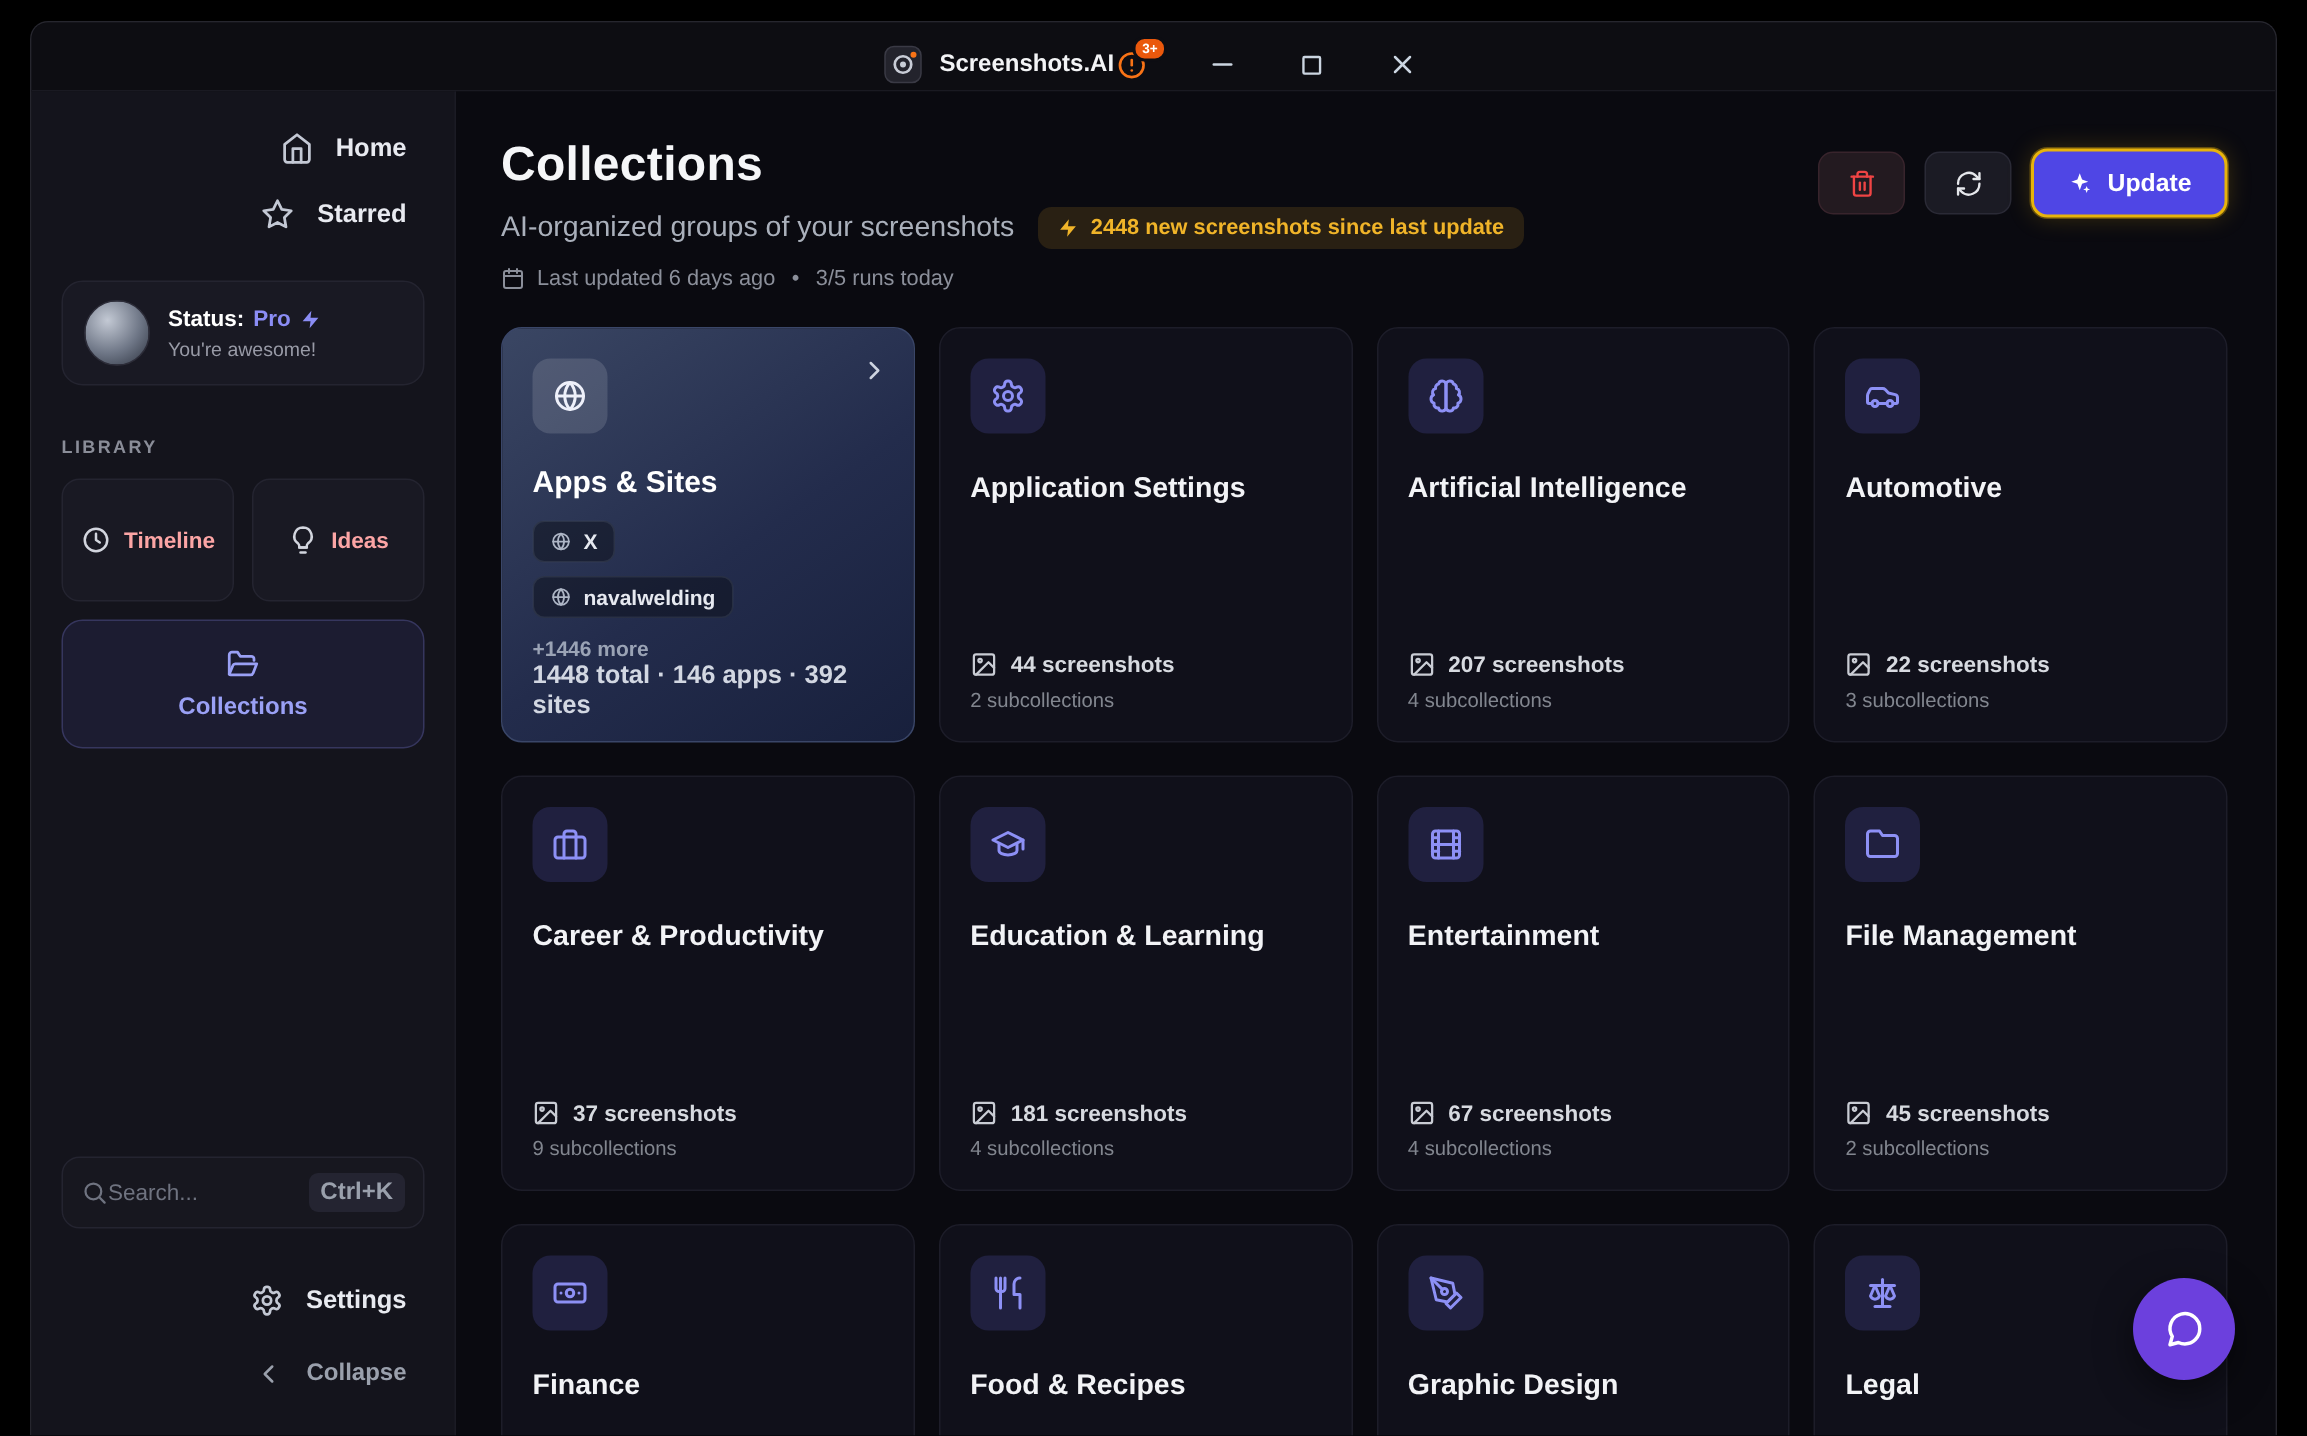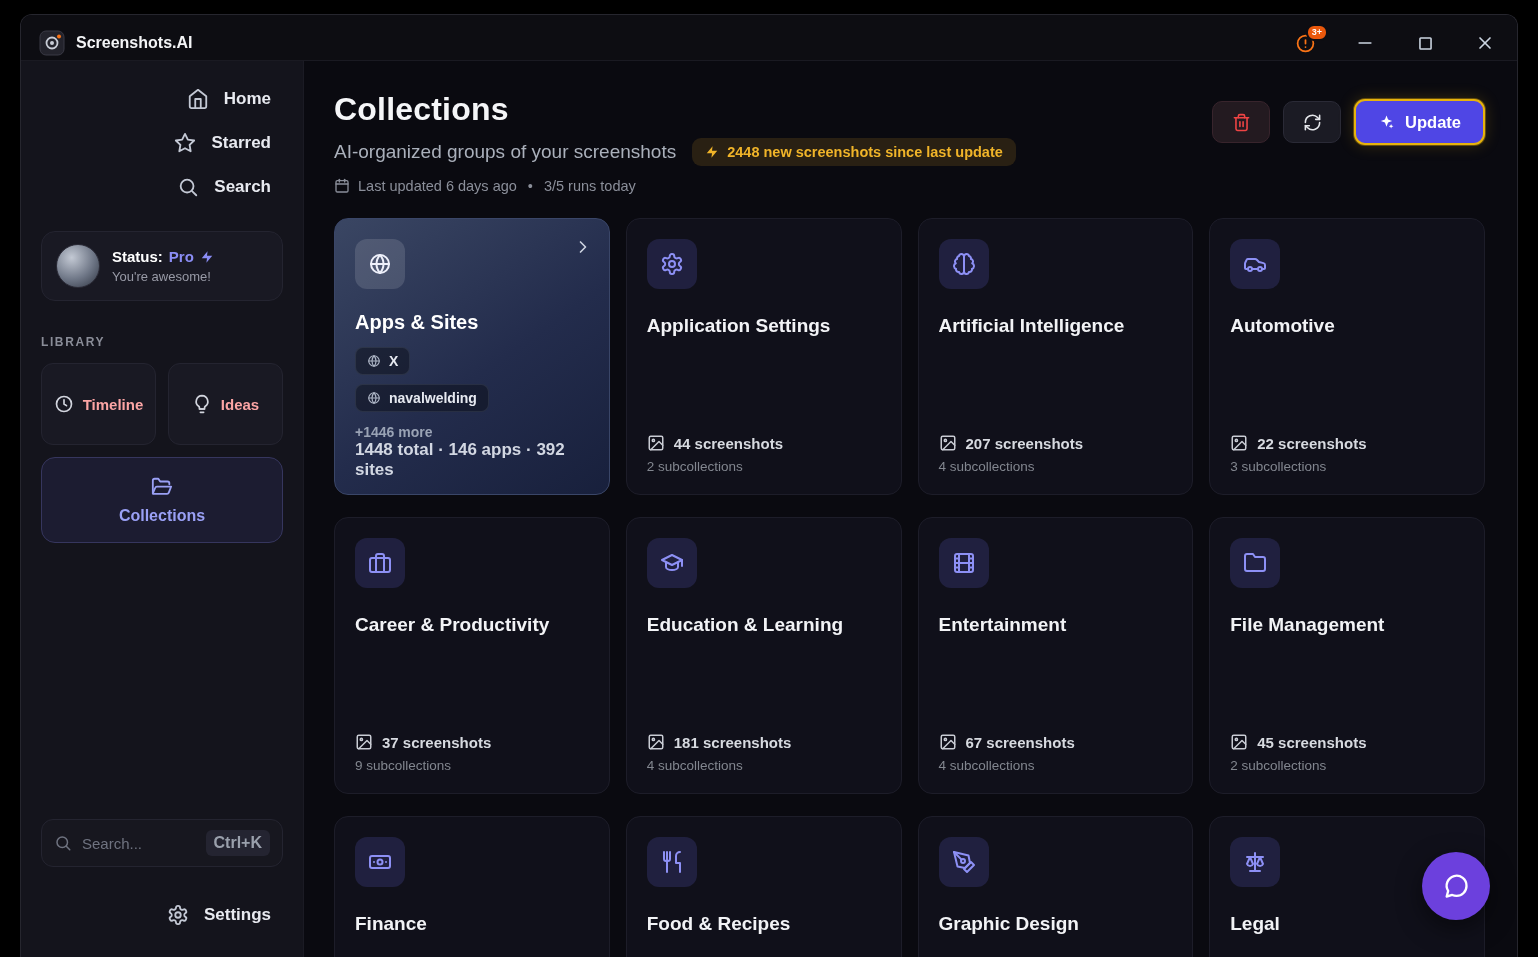--- a/index.html
+++ b/index.html
@@ -7,21 +7,21 @@
     font-family: "Liberation Sans", sans-serif; }
   .icon { fill: none; stroke: currentColor; stroke-width: 2; stroke-linecap: round; stroke-linejoin: round; }
   .icon-fill { fill: currentColor; stroke: none; }
 
   .app { position: absolute; left: 20px; top: 14px; width: 1498px; height: 943px;
     background: #0b0b11; border: 1px solid #26262e; border-bottom: none;
     border-radius: 12px 12px 0 0; overflow: hidden; display: flex; flex-direction: column; }
 
   
   .titlebar { height: 46px; flex: 0 0 46px; display: flex; align-items: center;
-    justify-content: space-between; padding: 11px 20px 0 18px; background: #0d0d12;
+    justify-content: center; padding: 11px 20px 0 18px; background: #0d0d12;
     border-bottom: 1px solid #1a1a22; }
   .tb-left { display: flex; align-items: center; gap: 11px; }
   .tb-title { font-size: 16px; font-weight: 700; color: #f3f4f6; }
   .tb-right { display: flex; align-items: center; gap: 36px; color: #cbd5e1; }
   .tb-btn { display: flex; align-items: center; justify-content: center; width: 24px; height: 24px; }
   .alert-wrap { position: relative; color: #f97316; }
   .notif-badge { position: absolute; top: -7px; right: -11px; background: #ea580c; color: #fff;
     font-size: 9px; font-weight: 700; border-radius: 8px; padding: 2px 4px; line-height: 1;
     border: 2px solid #0d0d12; }
 
@@ -45,21 +45,21 @@
   .lib-tiles { margin-top: 14px; display: grid; grid-template-columns: 1fr 1fr; gap: 12px; }
   .tile { background: #191923; border: 1px solid #242430; border-radius: 12px; height: 82px;
     display: flex; flex-direction: row; align-items: center; justify-content: center; gap: 9px;
     color: #fca5a5; font-size: 15px; font-weight: 700; cursor: pointer; text-align: right; }
   .tile .icon { color: #d2d5de; }
   .collections-tile { margin-top: 12px; height: 86px; background: #1c1c31; border: 1px solid #36365e;
     border-radius: 14px; display: flex; flex-direction: column; align-items: center; justify-content: center;
     gap: 9px; color: #9aa0f5; font-size: 16px; font-weight: 700; cursor: pointer; }
   .sb-spacer { flex: 1; }
   .searchbox { height: 48px; background: #17171f; border: 1px solid #242430; border-radius: 12px;
-    display: flex; align-items: center; gap: 10px; padding: 0 12px; color: #6f7380; }
+    display: flex; align-items: center; padding: 0 12px; color: #6f7380; }
   .searchbox input { flex: 1; background: transparent; border: none; outline: none; color: #e5e7eb;
     font-size: 15px; font-family: "Liberation Sans", sans-serif; min-width: 0; }
   .searchbox input::placeholder { color: #6f7380; }
   .kbd { background: #242431; border-radius: 6px; padding: 4px 8px; font-size: 16px; color: #9aa0ac; font-weight: 700; }
   .settings-row { margin-top: 26px; }
   .collapse-row { margin-top: 6px; color: #9aa0ac; font-size: 16px; }
   .collapse-row .icon { color: #9aa0ac; }
 
   
   .main { flex: 1; padding: 30px 32px 0 30px; overflow: hidden; position: relative; background: #0a0a10; }
@@ -304,26 +304,20 @@
             <use href="#i-home"></use>
           </svg>
         <span>Home</span>
       </div>
       <div class="nav-item">
         <svg class="icon" width="22" height="22">
             <use href="#i-star"></use>
           </svg>
         <span>Starred</span>
       </div>
-      <div class="nav-item">
-        <svg class="icon" width="22" height="22">
-            <use href="#i-search"></use>
-          </svg>
-        <span>Search</span>
-      </div>
 
       <div class="status-card">
         <div class="avatar"></div>
         <div>
           <div class="status-line">
             <span>Status:</span>
             <span class="pro">Pro</span>
             <svg class="icon-fill pro" width="14" height="14" style="color:#8b8df5">
                 <use href="#i-zap"></use>
               </svg>
@@ -364,20 +358,26 @@
           </svg>
         <input type="text" placeholder="Search..." style="">
         <span class="kbd">Ctrl+K</span>
       </div>
 
       <div class="nav-item settings-row">
         <svg class="icon" width="22" height="22">
             <use href="#i-gear"></use>
           </svg>
         <span>Settings</span>
+      </div>
+      <div class="nav-item collapse-row">
+        <svg class="icon" width="20" height="20">
+            <use href="#i-chevron-left"></use>
+          </svg>
+        <span>Collapse</span>
       </div>
     </aside>
 
     <main class="main">
       <div class="main-header">
         <div>
           <div class="page-title">Collections</div>
           <div class="sub-row">
             <span class="subtitle">AI-organized groups of your screenshots</span>
             <span class="new-badge">

